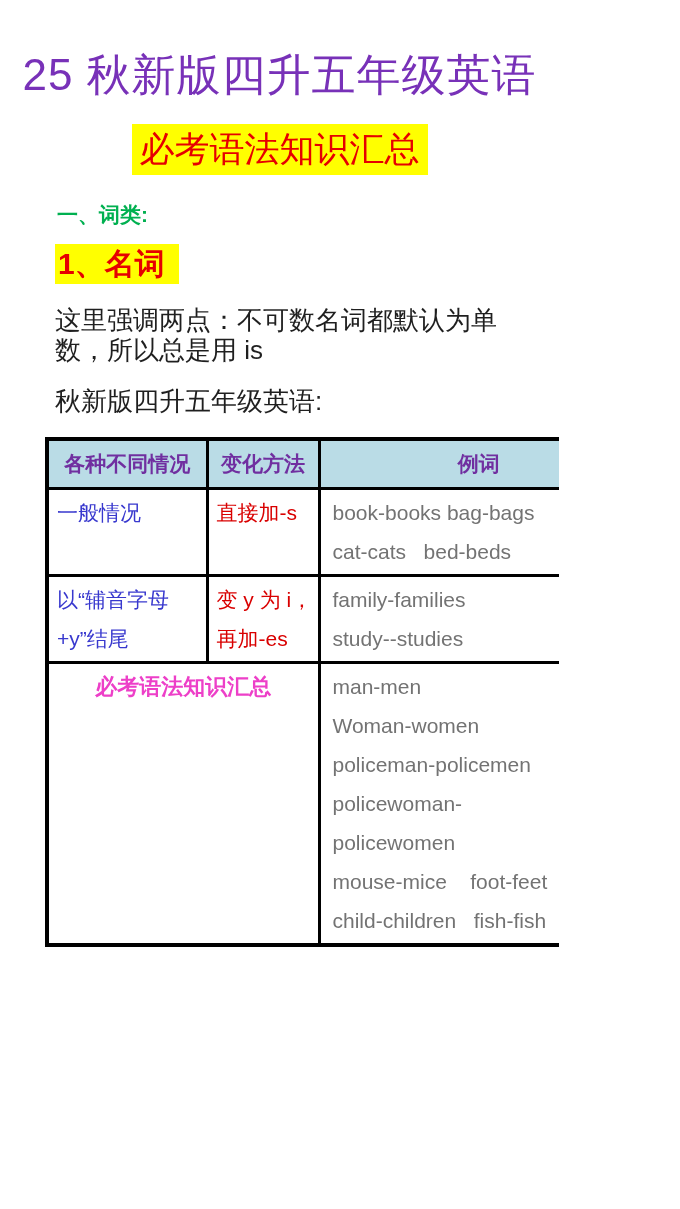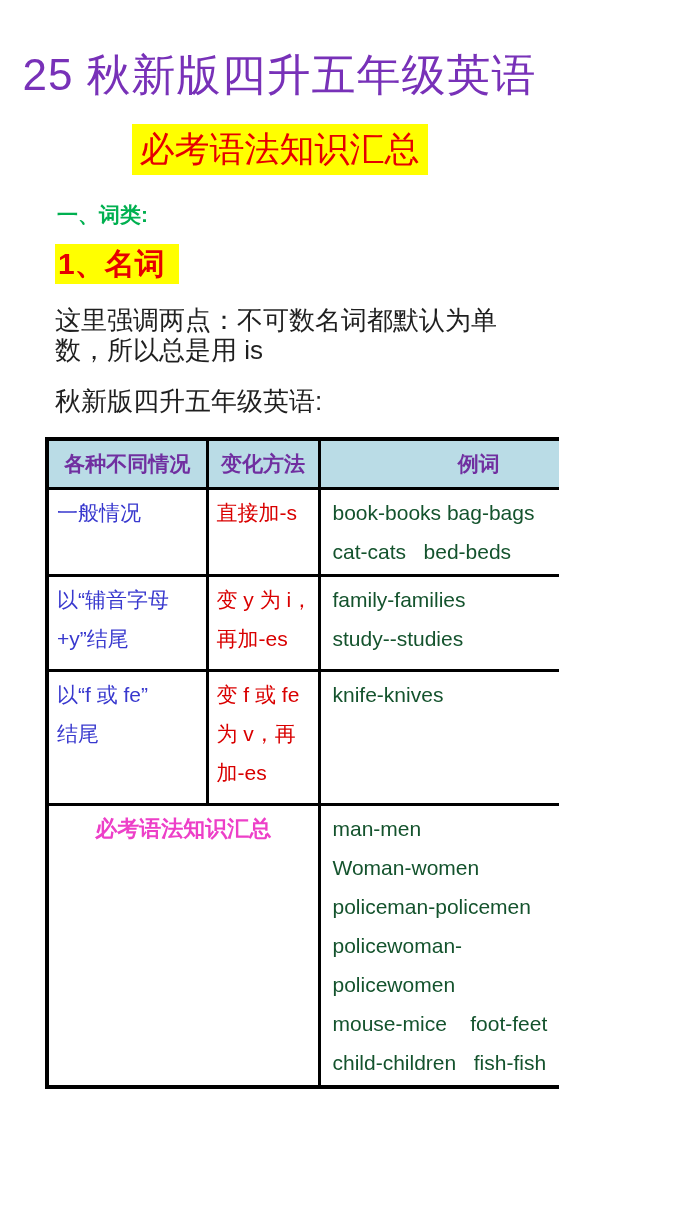--- a/index.html
+++ b/index.html
@@ -82,24 +82,24 @@
   td.cond{
     color:var(--blue,#3838CE);
     font-size:21px;
     line-height:39px;
     padding:3px 4px 3px 8px;
   }
   td.method{
     color:var(--dark-red,#D90000);
     font-size:21px;
     line-height:39px;
-    padding:3px 2px 11px 8px;
+    padding:3px 2px 3px 8px;
   }
   td.examples{
-    color:#14532d;
+    color:#737373;
     font-size:21px;
     line-height:39px;
     padding:3px 4px 3px 12px;
   }
   td.merged{
     color:var(--pink,#ED3FC8);
     font-weight:bold;
     font-size:22px;
     text-align:center;
     line-height:39px;
@@ -150,28 +150,20 @@
 cat-cats   bed-beds</td>
       </tr>
       <tr class="r3">
         <td class="cond">以“辅音字母
 +y”结尾</td>
         <td class="method">变 y 为 i，
 再加-es</td>
         <td class="examples">family-families
 study--studies</td>
       </tr>
-      <tr class="r4">
-        <td class="cond">以“f 或 fe”
-结尾</td>
-        <td class="method">变 f 或 fe
-为 v，再
-加-es</td>
-        <td class="examples">knife-knives</td>
-      </tr>
       <tr class="r5">
         <td class="merged" colspan="2">必考语法知识汇总</td>
         <td class="examples">man-men
 Woman-women
 policeman-policemen
 policewoman-
 policewomen
 mouse-mice    foot-feet
 child-children   fish-fish</td>
       </tr>

